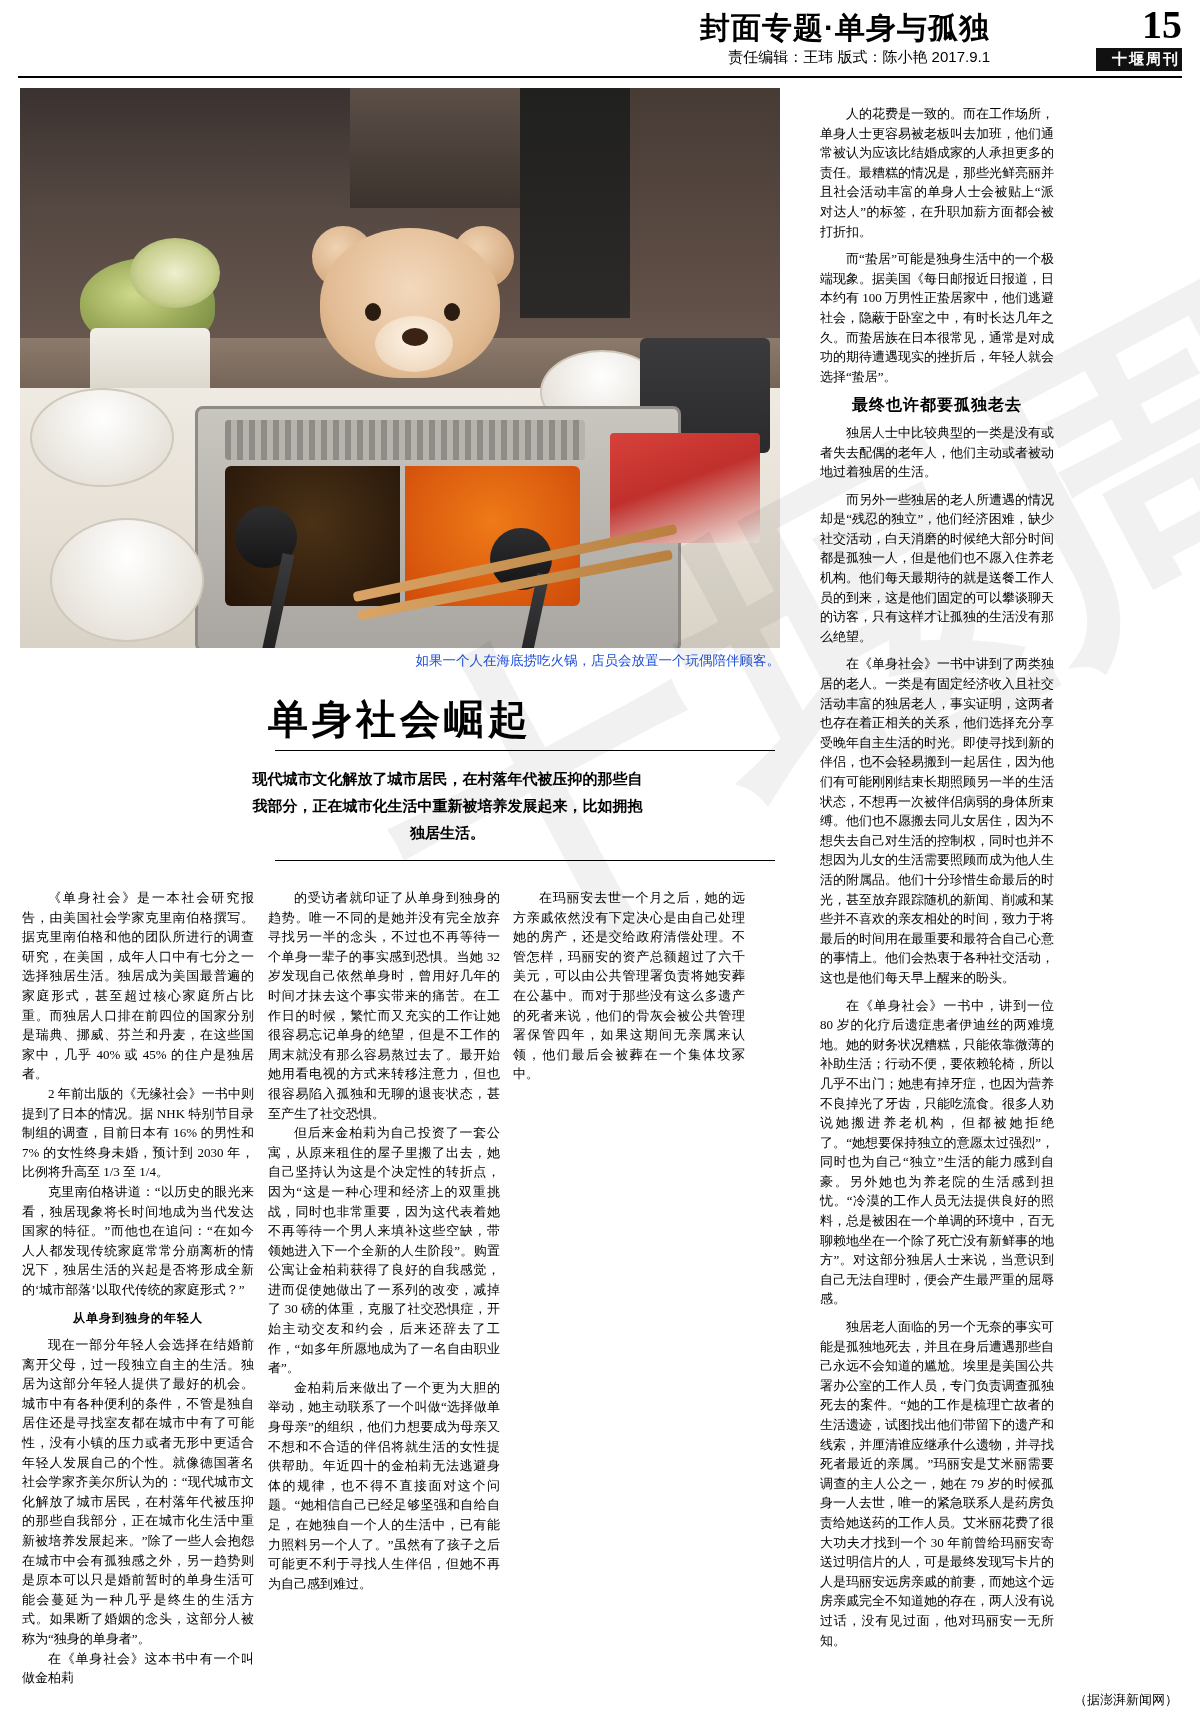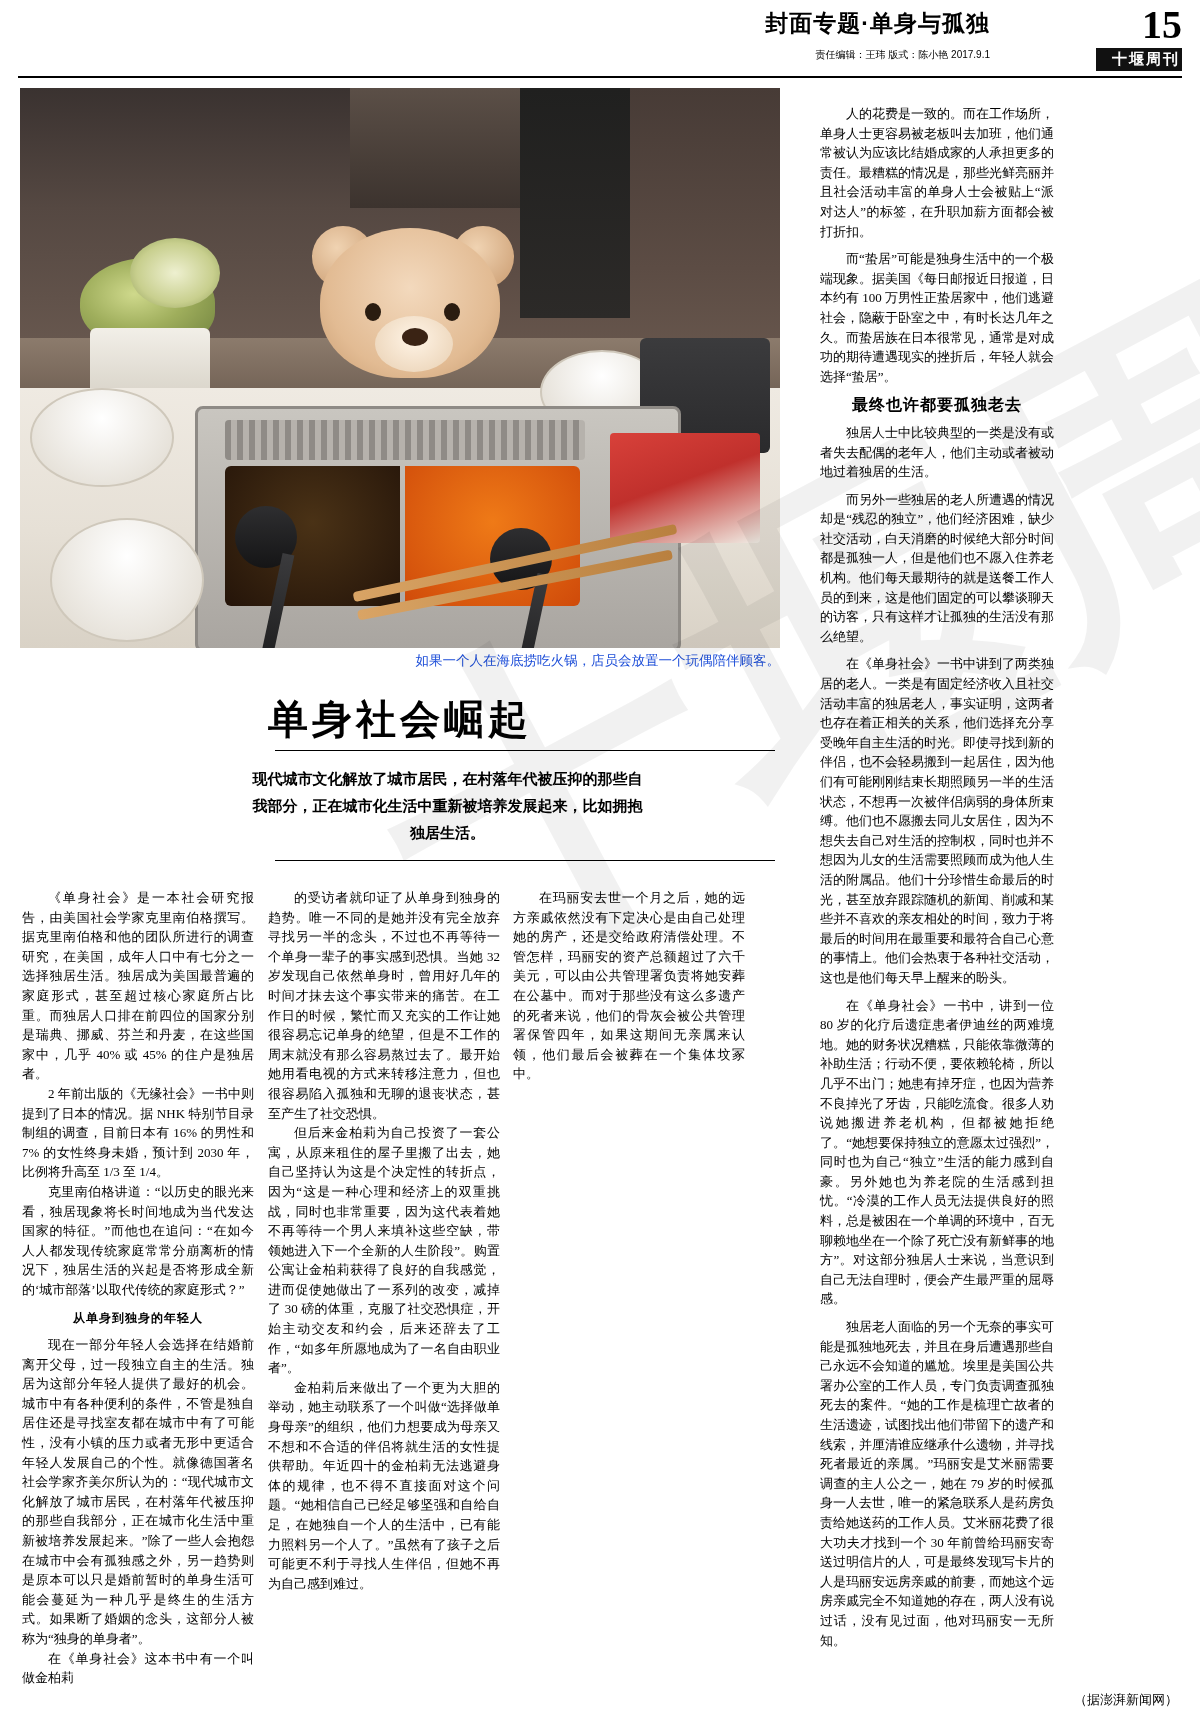--- a/index.html
+++ b/index.html
@@ -26,31 +26,31 @@
   
   .masthead {
     position: absolute;
     top: 0; left: 0; right: 0;
     height: 78px;
   }
   .mast-title {
     position: absolute;
     right: 210px;
     top: 8px;
-    font-size: 23px;
+    font-size: 30px;
     font-weight: bold;
     letter-spacing: 1px;
     font-family: Liberation Sans, sans-serif;
     white-space: nowrap;
   }
   .mast-sub {
     position: absolute;
     right: 210px;
     top: 48px;
-    font-size: 10px;
+    font-size: 15px;
     white-space: nowrap;
     font-family: "Liberation Sans", sans-serif;
     text-align: center;
   }
   .pagebox {
     position: absolute;
     right: 18px;
     top: 4px;
     width: 86px;
     text-align: right;

